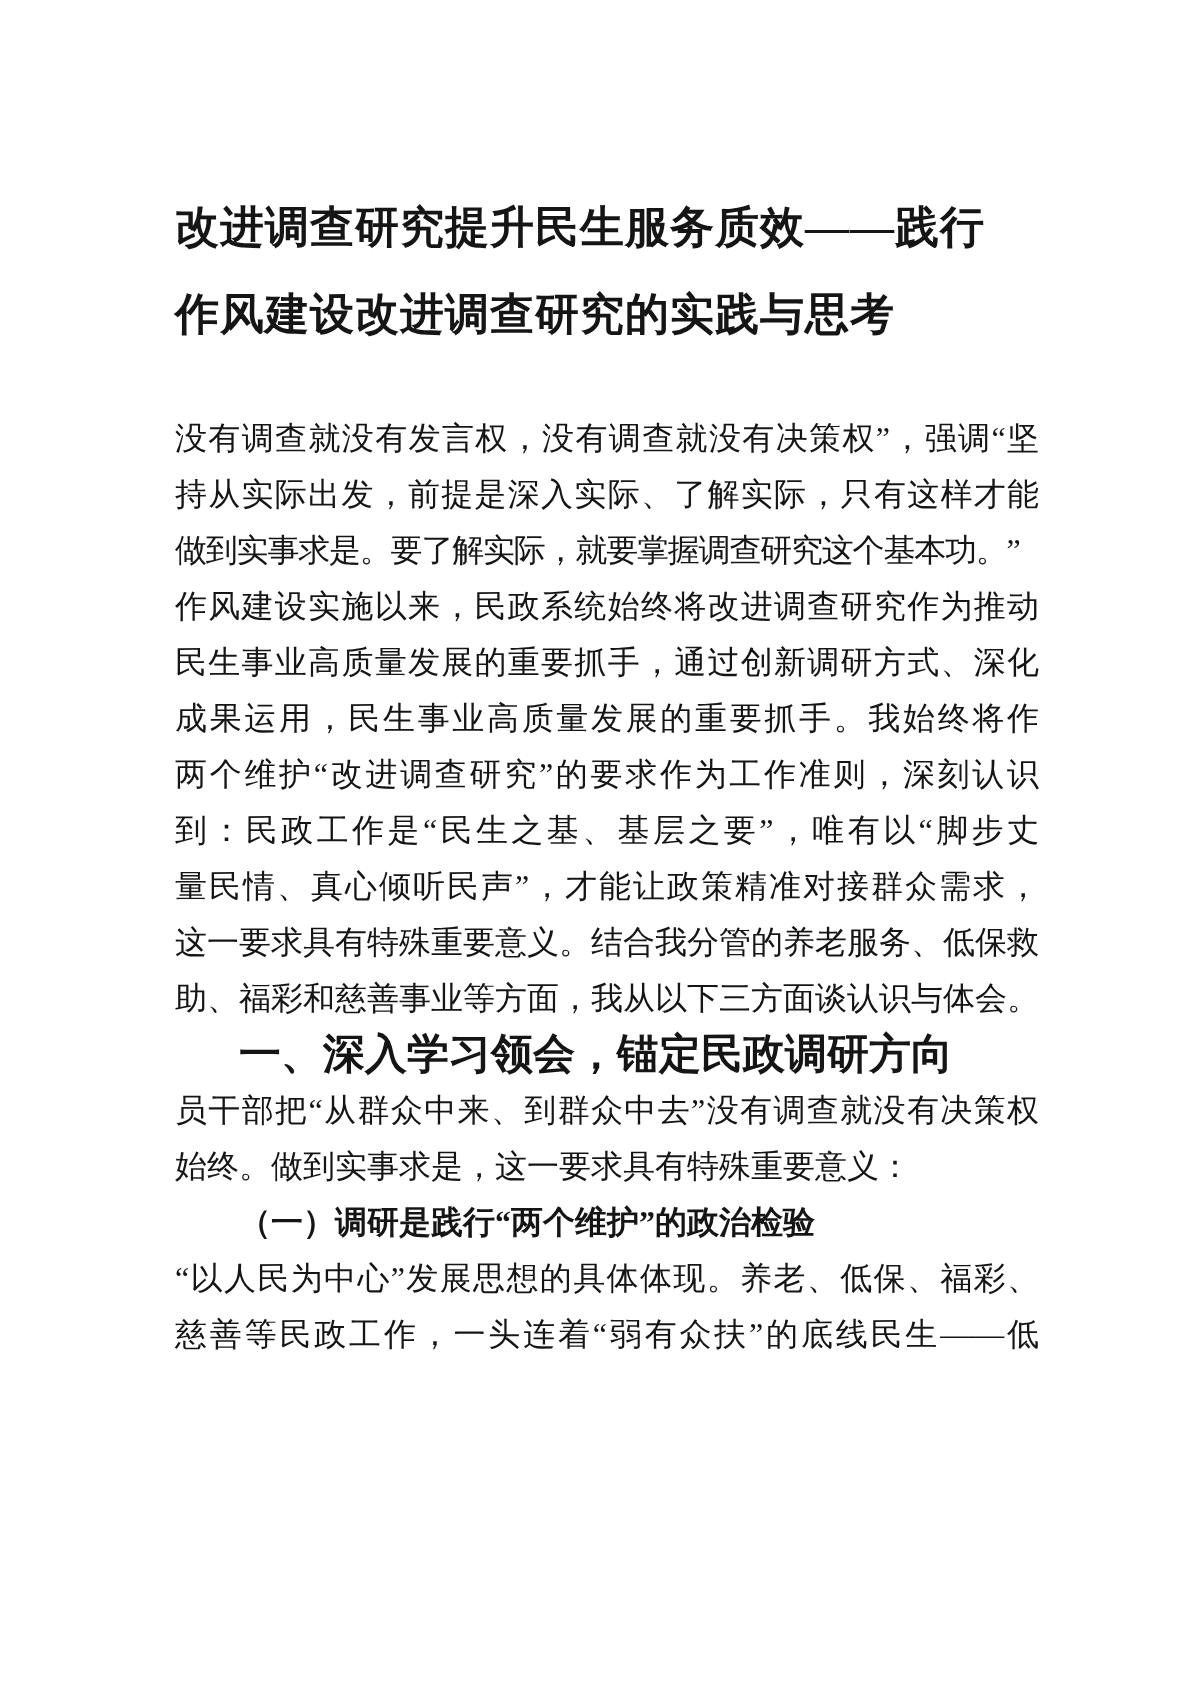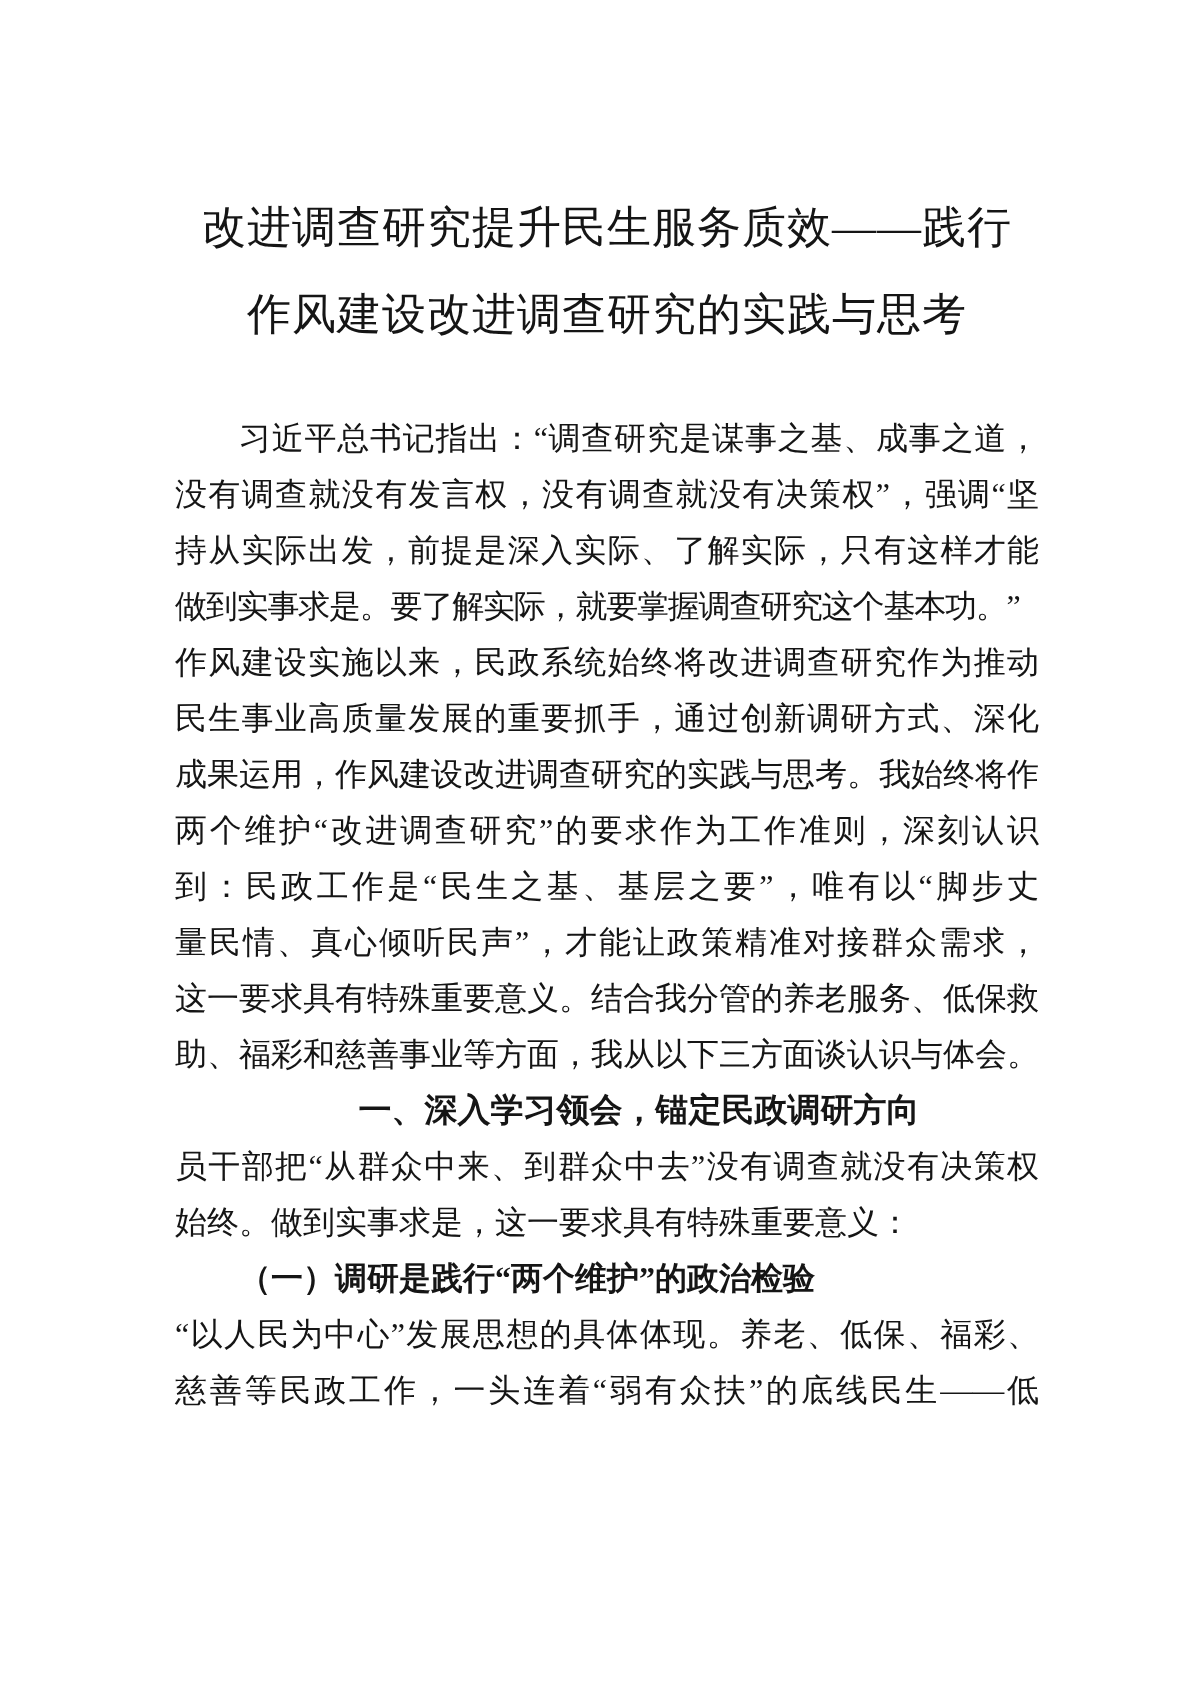--- a/index.html
+++ b/index.html
@@ -22,24 +22,23 @@
     top: 0;
     width: 864px;
     height: 100%;
   }
   .doc-title {
     position: absolute;
     top: 184px;
     left: 0;
     width: 864px;
     margin: 0;
-    text-align: center;
     font-size: 44px;
     line-height: 87px;
-    font-weight: 400;
+    font-weight: 700;
     letter-spacing: 1px;
   }
   .title-line {
     display: block;
     white-space: nowrap;
   }
   .body-block {
     position: absolute;
     top: 410px;
     left: 0;
@@ -61,47 +60,45 @@
   .indent {
     text-indent: 64px;
   }
   .tight {
     white-space: nowrap;
     letter-spacing: -1.2px;
   }
   .h1-line {
     font-family: "Liberation Sans", "DejaVu Sans", sans-serif;
     font-weight: 700;
-    font-size: 33px;
-    text-align: center;
+    font-size: 42px;
   }
   .h2-line {
     font-weight: 700;
     font-size: 32px;
   }
 </style>
 </head>
 <body>
 
 <div class="page">
   <div class="content">
 
     <h1 class="doc-title">
       <span class="title-line">改进调查研究提升民生服务质效——践行</span>
       <span class="title-line">作风建设改进调查研究的实践与思考</span>
     </h1>
 
     <div class="body-block">
-      <p class="line fill indent">习近平总书记指出：“调查研究是谋事之基、成事之道，</p>
       <p class="line fill">没有调查就没有发言权，没有调查就没有决策权”，强调“坚</p>
       <p class="line fill">持从实际出发，前提是深入实际、了解实际，只有这样才能</p>
       <p class="line tight">做到实事求是。要了解实际，就要掌握调查研究这个基本功。”</p>
       <p class="line fill">作风建设实施以来，民政系统始终将改进调查研究作为推动</p>
       <p class="line fill">民生事业高质量发展的重要抓手，通过创新调研方式、深化</p>
-      <p class="line fill">成果运用，作风建设改进调查研究的实践与思考。我始终将作</p>
+      <p class="line fill">成果运用，民生事业高质量发展的重要抓手。我始终将作</p>
       <p class="line fill">两个维护“改进调查研究”的要求作为工作准则，深刻认识</p>
       <p class="line fill">到：民政工作是“民生之基、基层之要”，唯有以“脚步丈</p>
       <p class="line fill">量民情、真心倾听民声”，才能让政策精准对接群众需求，</p>
       <p class="line fill">这一要求具有特殊重要意义。结合我分管的养老服务、低保救</p>
       <p class="line">助、福彩和慈善事业等方面，我从以下三方面谈认识与体会。</p>
 
       <p class="line h1-line indent">一、深入学习领会，锚定民政调研方向</p>
 
       <p class="line fill">员干部把“从群众中来、到群众中去”没有调查就没有决策权</p>
       <p class="line">始终。做到实事求是，这一要求具有特殊重要意义：</p>

